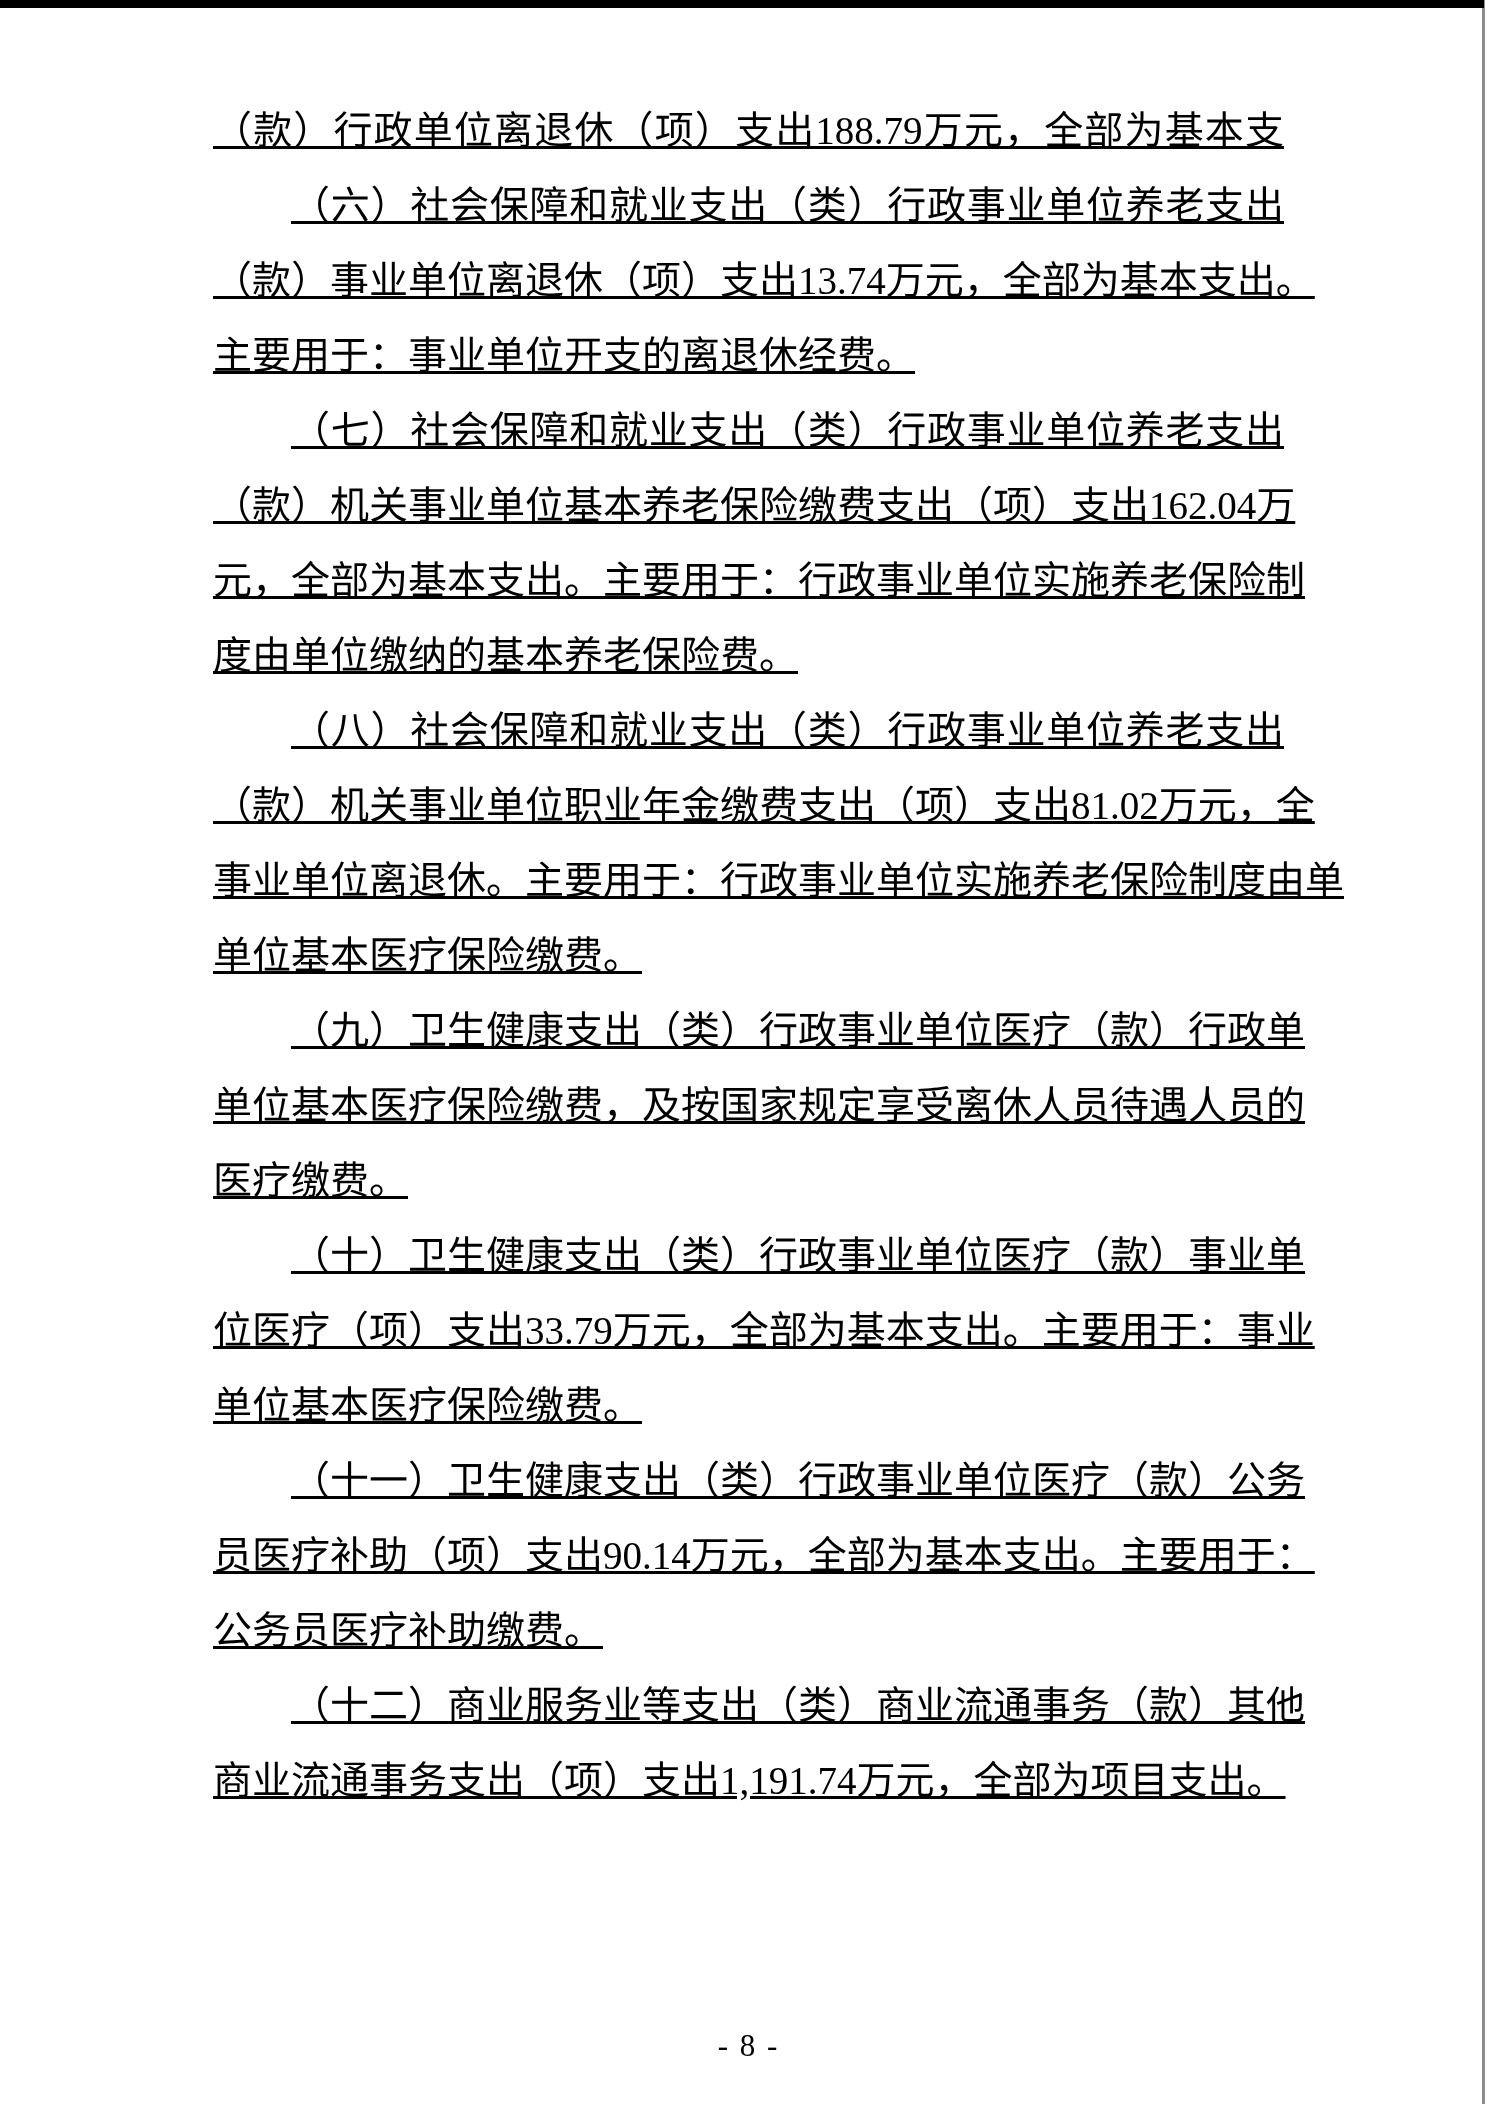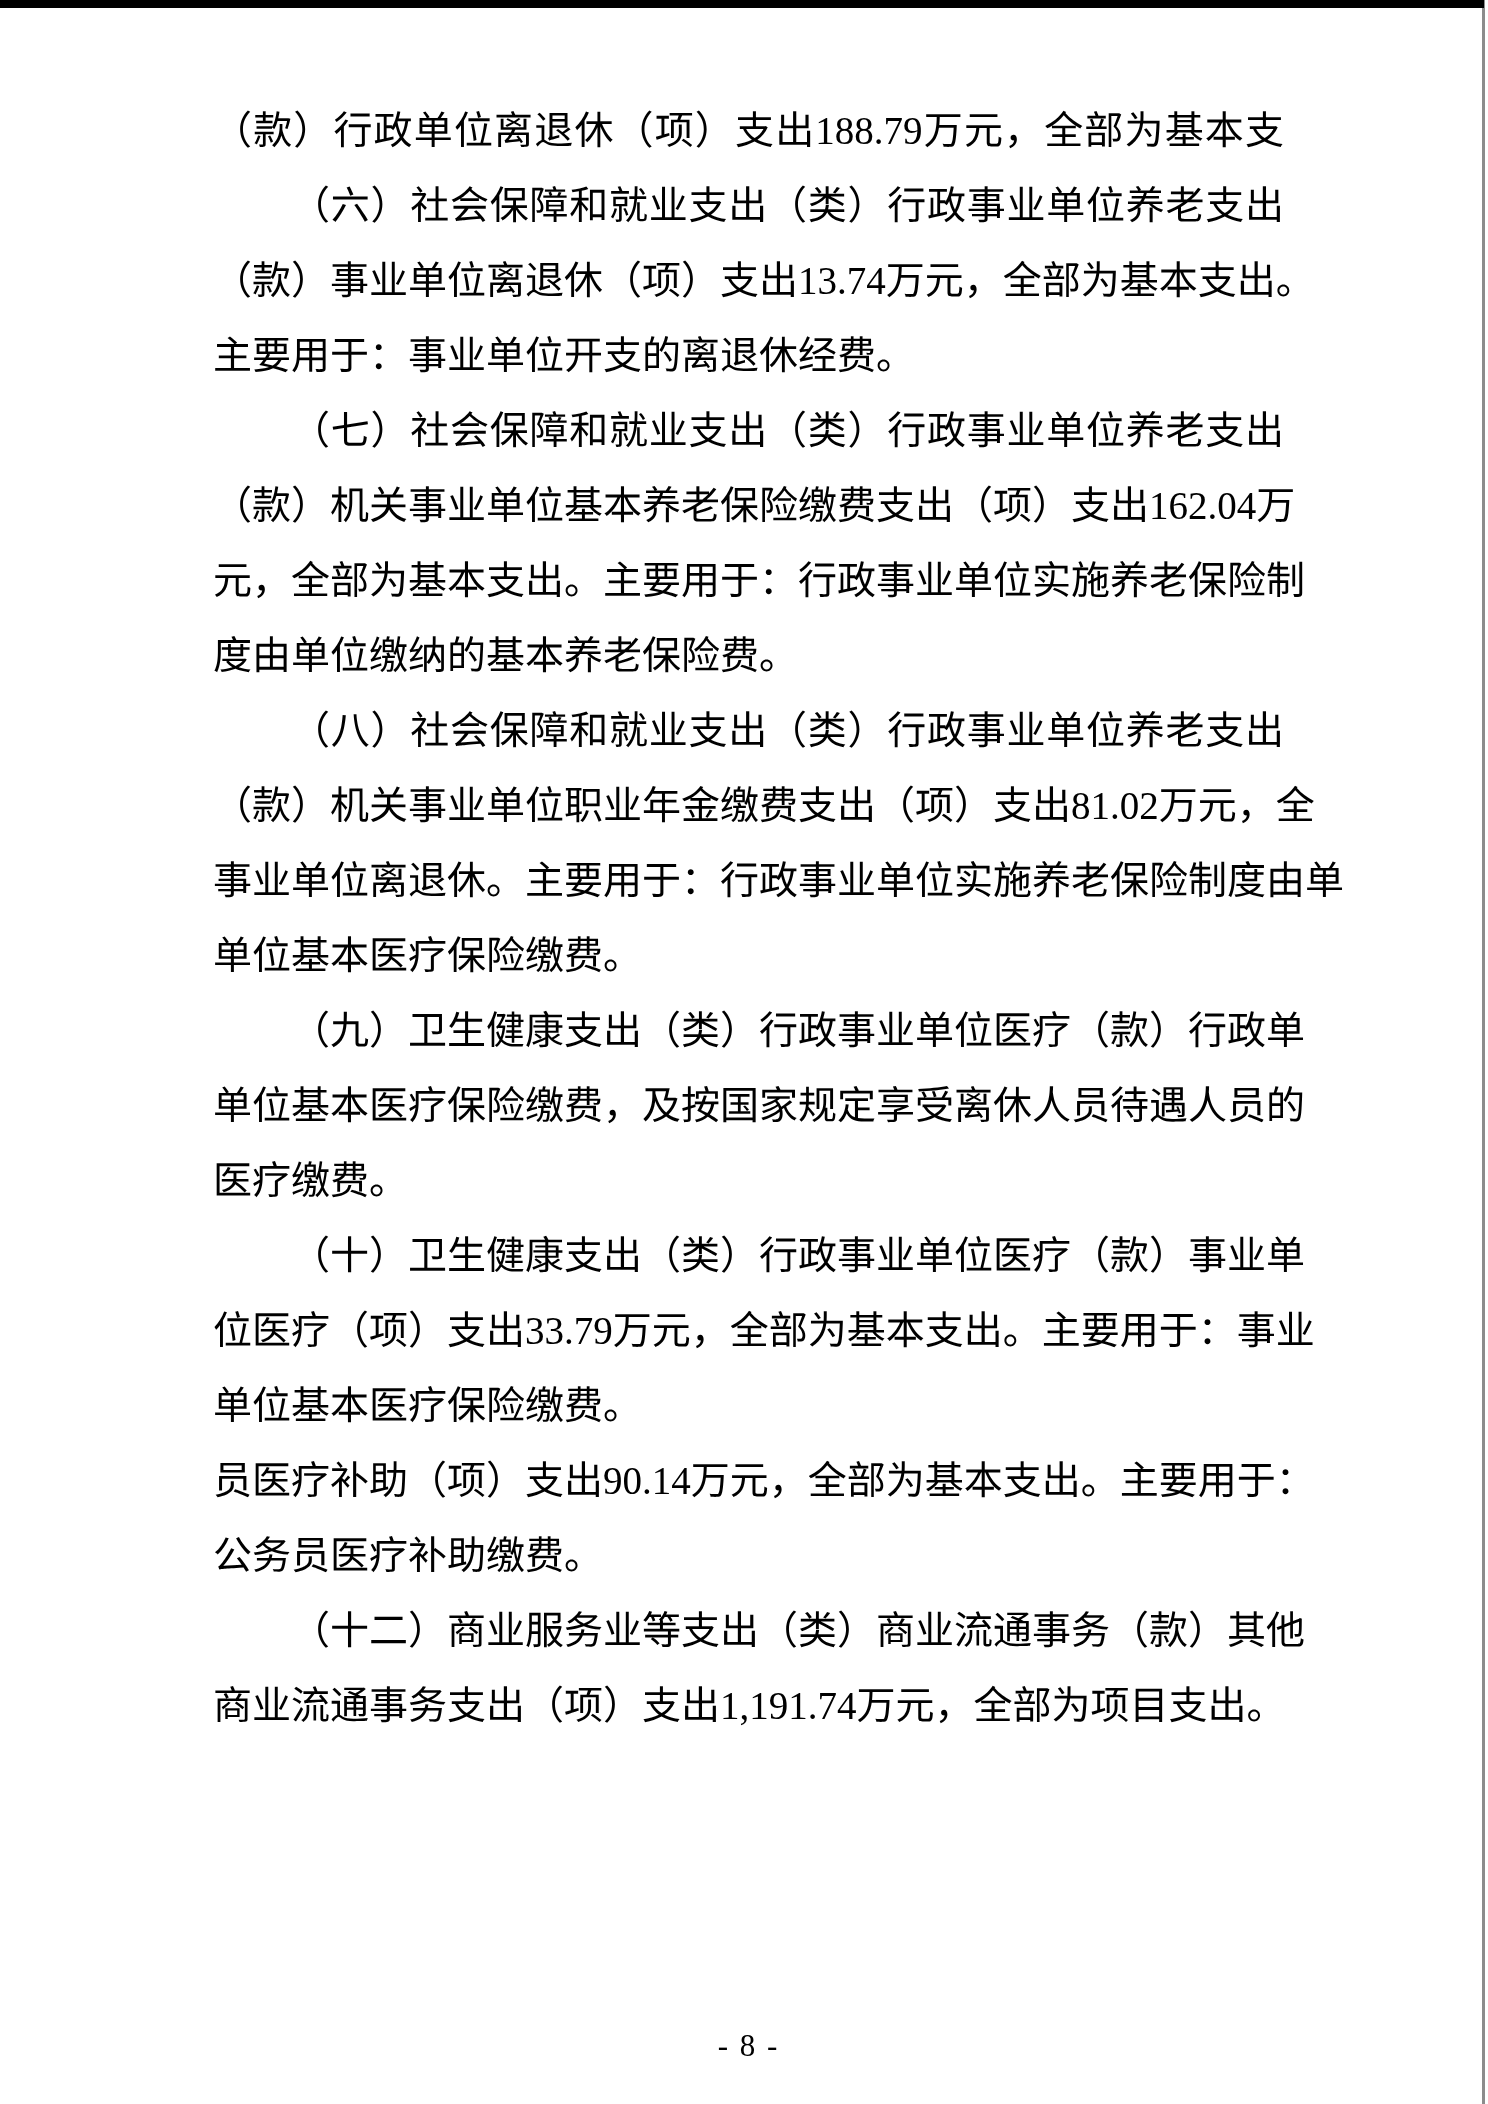--- a/index.html
+++ b/index.html
@@ -41,20 +41,21 @@
     font-size: 39px;
     line-height: 75px;
     font-weight: normal;
     letter-spacing: 0;
   }
   .line {
     height: 75px;
     white-space: nowrap;
     overflow: visible;
     text-align: left;
+    text-decoration: underline;
   }
   .line.fill {
     text-align: justify;
     text-align-last: justify;
   }
   .line.indent {
     text-indent: 78px;
   }
   .footer {
     position: absolute;
@@ -85,20 +86,21 @@
     <div class="line indent fill">（八）社会保障和就业支出（类）行政事业单位养老支出</div>
     <div class="line fill">（款）机关事业单位职业年金缴费支出（项）支出81.02万元，全</div>
     <div class="line fill">事业单位离退休。主要用于：行政事业单位实施养老保险制度由单</div>
     <div class="line">单位基本医疗保险缴费。</div>
     <div class="line indent fill">（九）卫生健康支出（类）行政事业单位医疗（款）行政单</div>
     <div class="line fill">单位基本医疗保险缴费，及按国家规定享受离休人员待遇人员的</div>
     <div class="line">医疗缴费。</div>
     <div class="line indent fill">（十）卫生健康支出（类）行政事业单位医疗（款）事业单</div>
     <div class="line fill">位医疗（项）支出33.79万元，全部为基本支出。主要用于：事业</div>
     <div class="line">单位基本医疗保险缴费。</div>
+    <div class="line indent fill">（十一）卫生健康支出（类）行政事业单位医疗（款）公务</div>
     <div class="line fill">员医疗补助（项）支出90.14万元，全部为基本支出。主要用于：</div>
     <div class="line">公务员医疗补助缴费。</div>
     <div class="line indent fill">（十二）商业服务业等支出（类）商业流通事务（款）其他</div>
     <div class="line">商业流通事务支出（项）支出1,191.74万元，全部为项目支出。</div>
   </main>
 
 <footer class="footer">
   <span>- 8 -</span>
 </footer>
 

